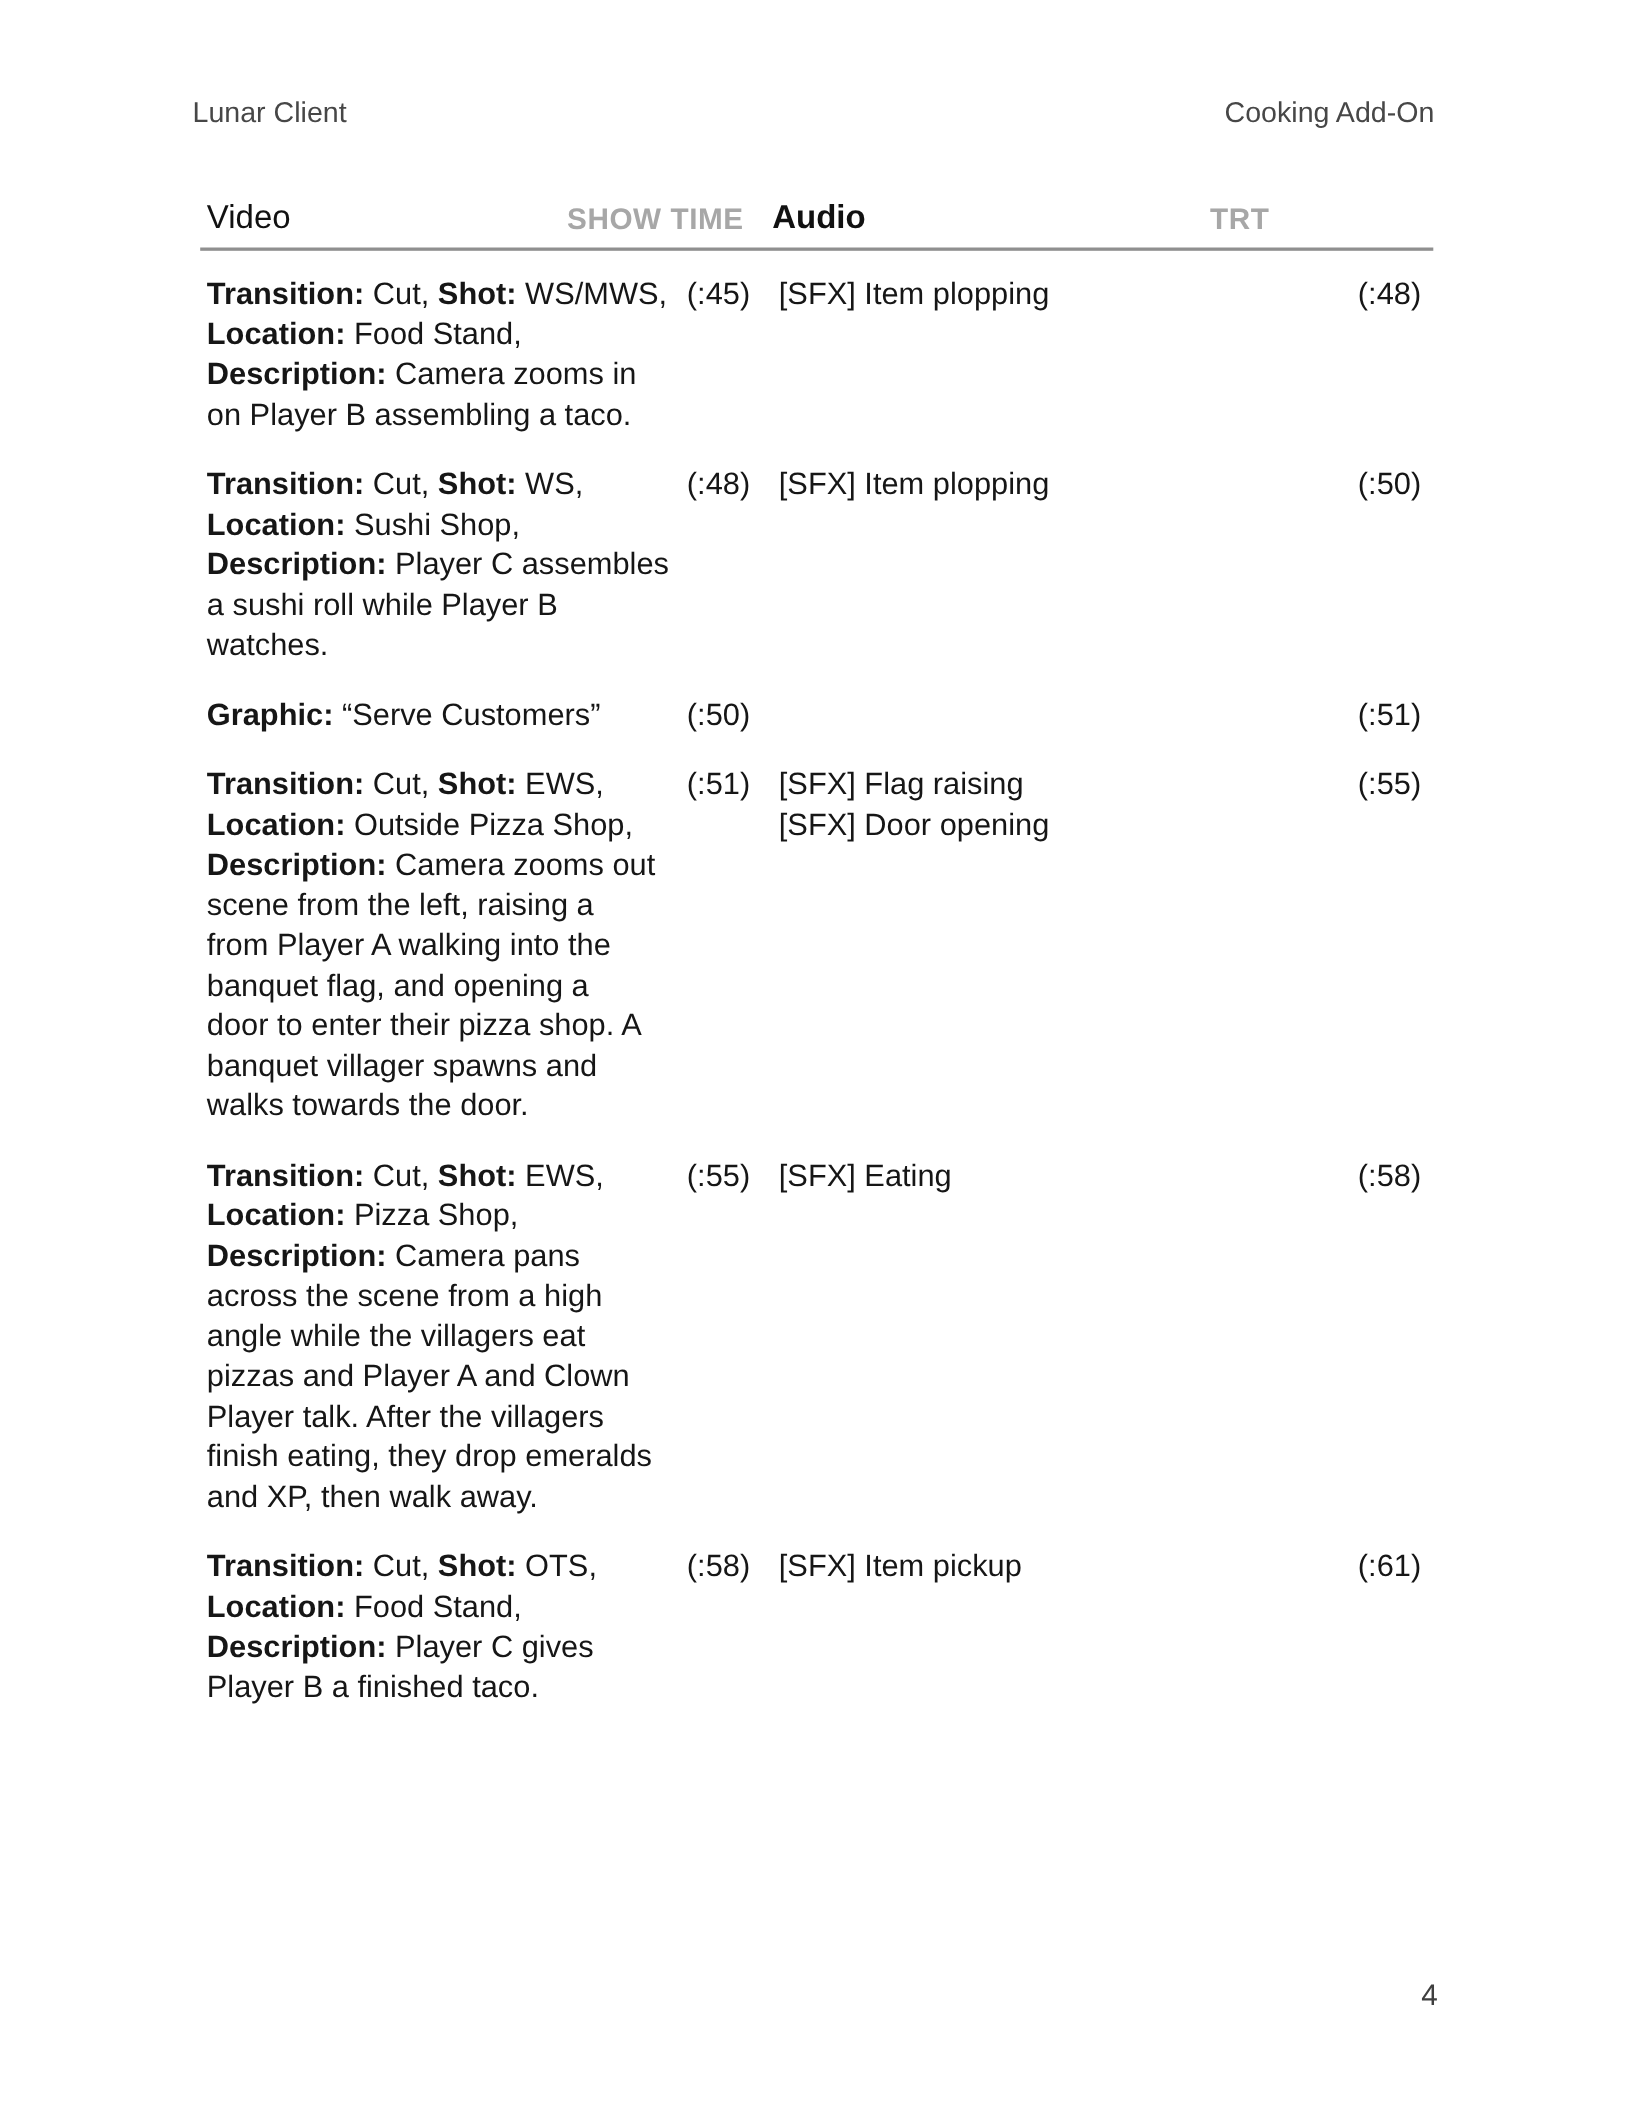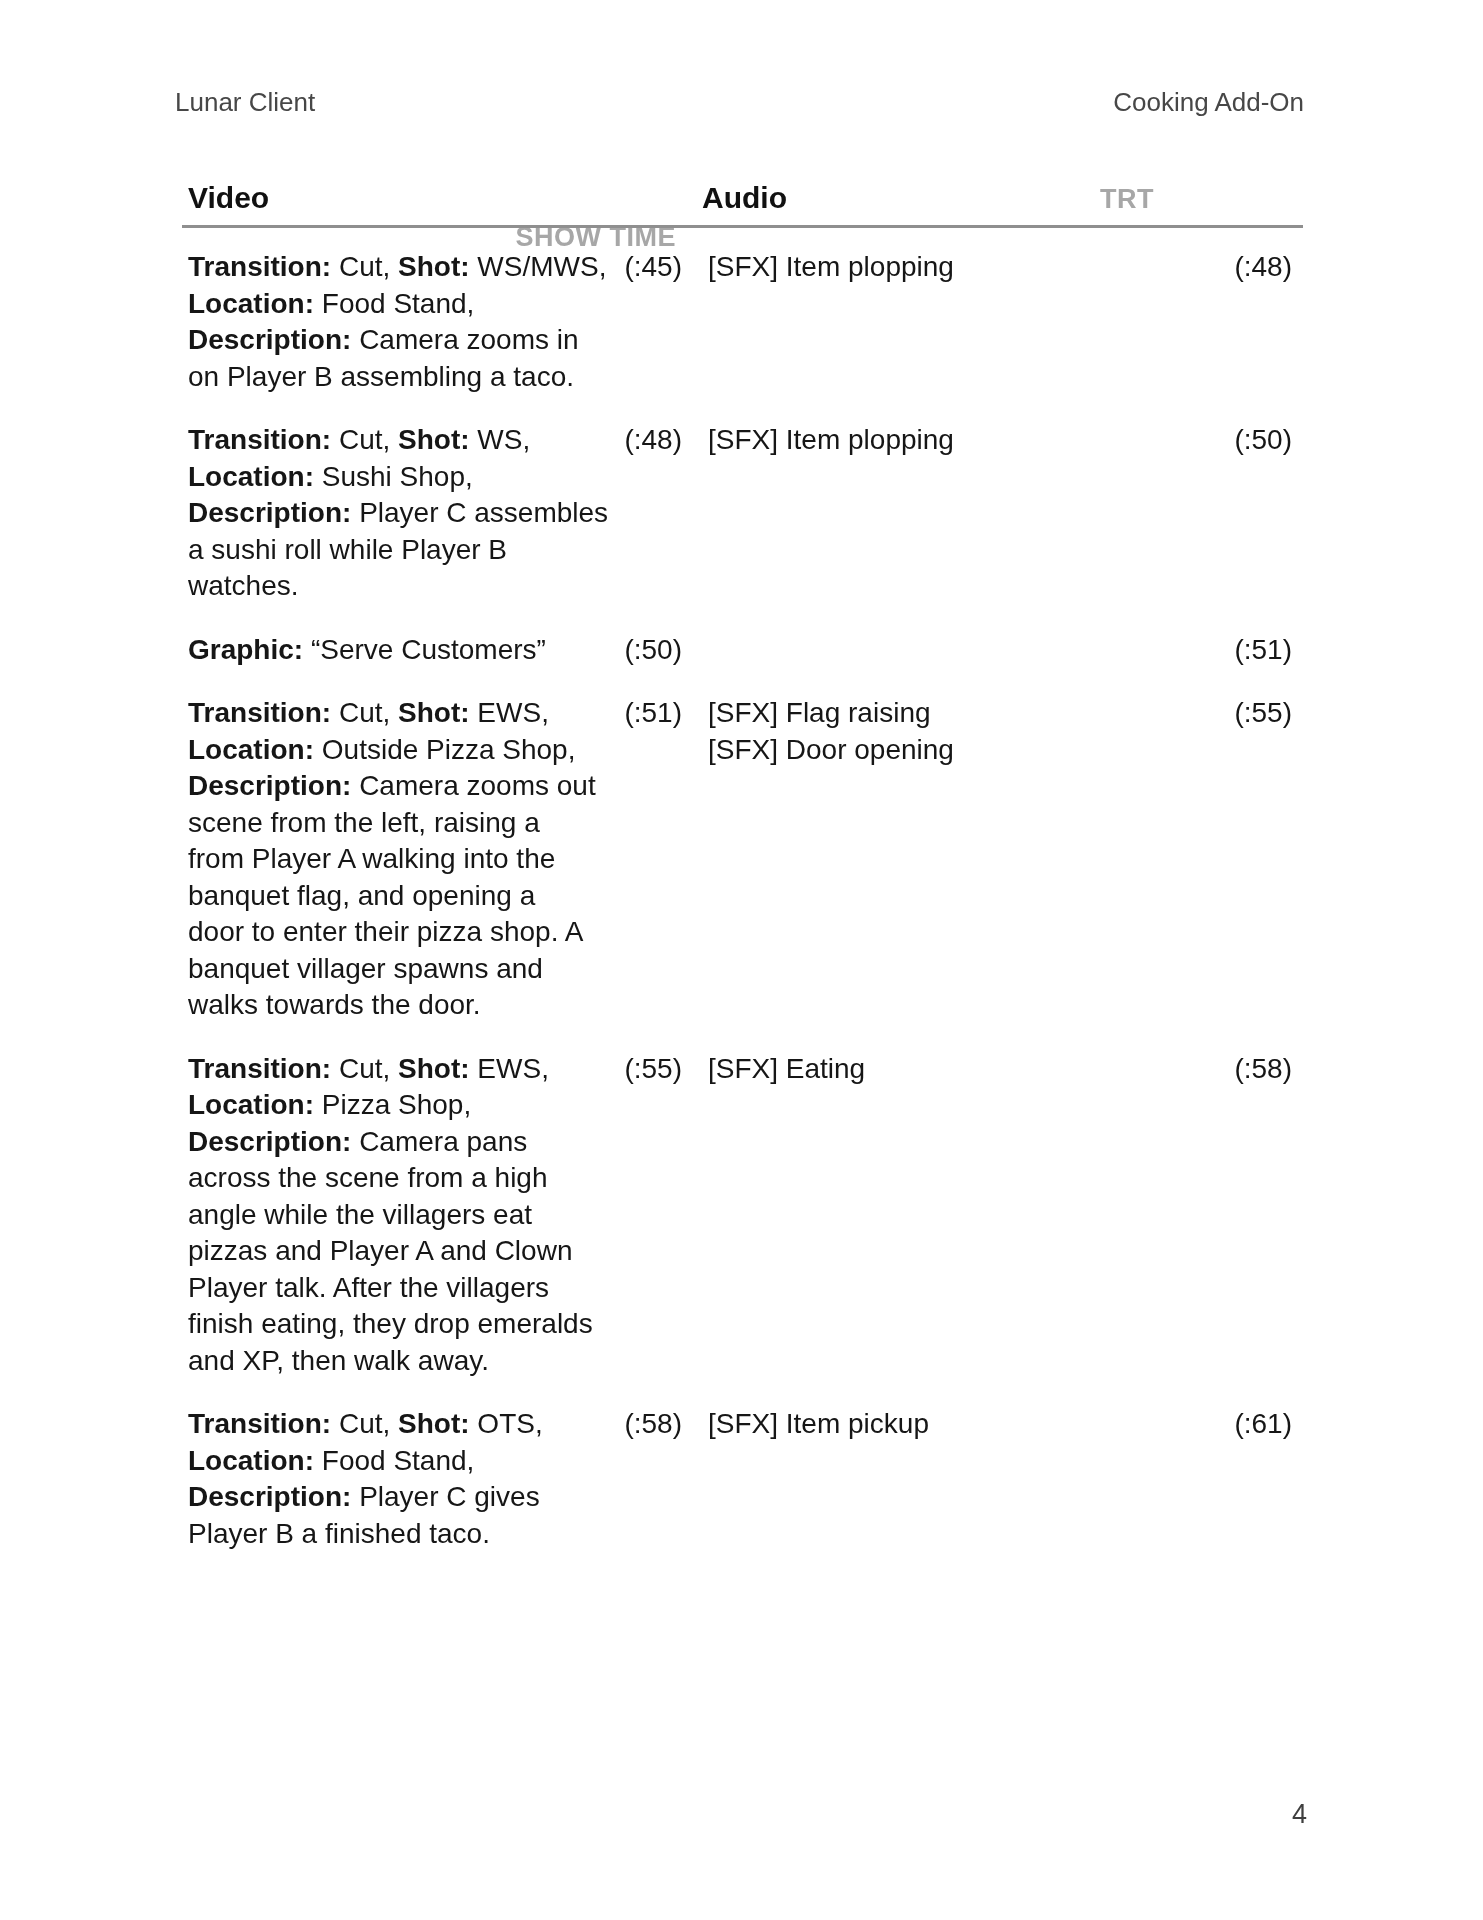--- a/index.html
+++ b/index.html
@@ -21,22 +21,22 @@
     overflow:hidden;
     margin:0 auto;
   }
   .page-header{
     position:absolute;top:86px;left:175px;width:1129px;
     display:flex;justify-content:space-between;
     font-size:26px;line-height:32px;color:var(--header-text);
   }
   
   .col-head{position:absolute;white-space:nowrap;}
-  .col-video-h{top:181px;left:188px;font-size:30px;font-weight:700;color:#111;}
-  .col-show-h{top:184px;left:420px;width:256px;text-align:right;font-size:27px;font-weight:700;color:var(--muted);letter-spacing:.5px;margin-top:38px;}
+  .col-video-h{top:181px;left:188px;font-size:30px;font-weight:400;color:#111;}
+  .col-show-h{top:184px;left:420px;width:256px;text-align:right;font-size:27px;font-weight:700;color:var(--muted);letter-spacing:.5px;}
   .col-audio-h{top:181px;left:702px;font-size:30px;font-weight:700;color:#111;}
   .col-trt-h{top:184px;left:1100px;width:190px;font-size:27px;font-weight:700;color:var(--muted);letter-spacing:.5px;}
   .rule{
     position:absolute;top:225px;left:182px;width:1121px;height:3px;
     background:var(--rule);
   }
   .tbody{position:absolute;top:249px;left:0;width:1483px;}
   .row{position:relative;margin:0 0 27px 0;font-size:28px;line-height:36.5px;color:var(--body-text);}
   .video{margin-left:188px;width:470px;}
   .vline{white-space:nowrap;}

